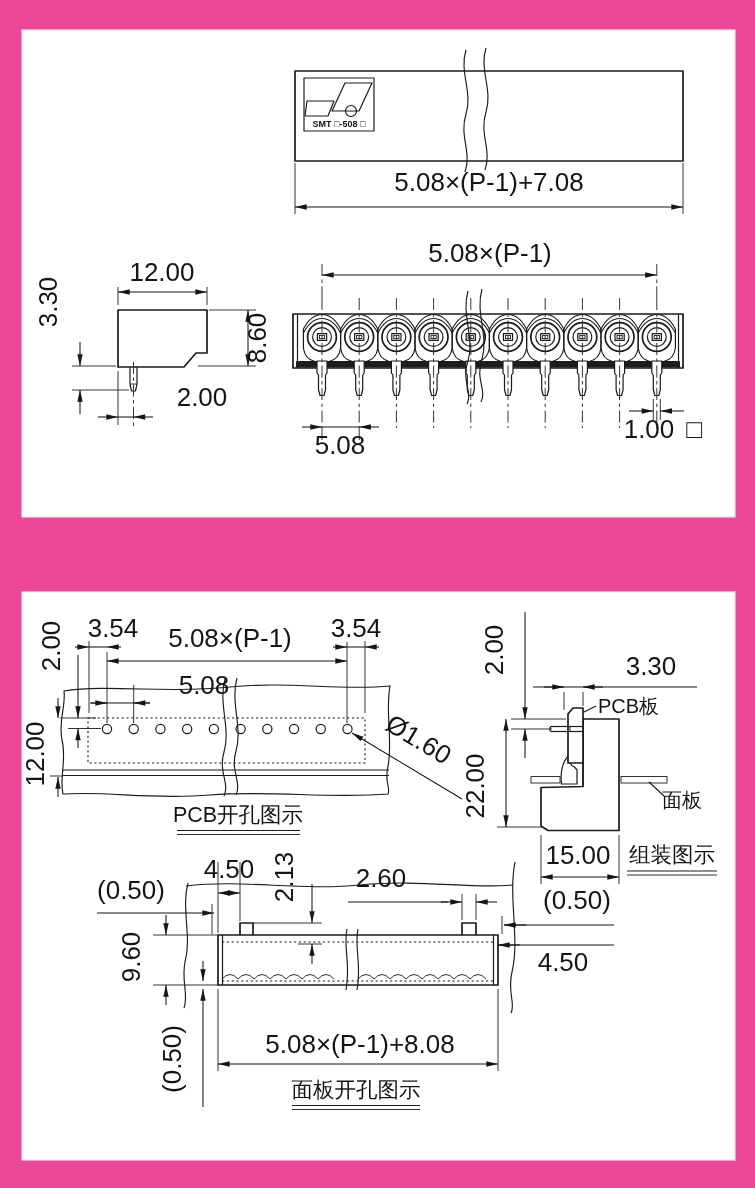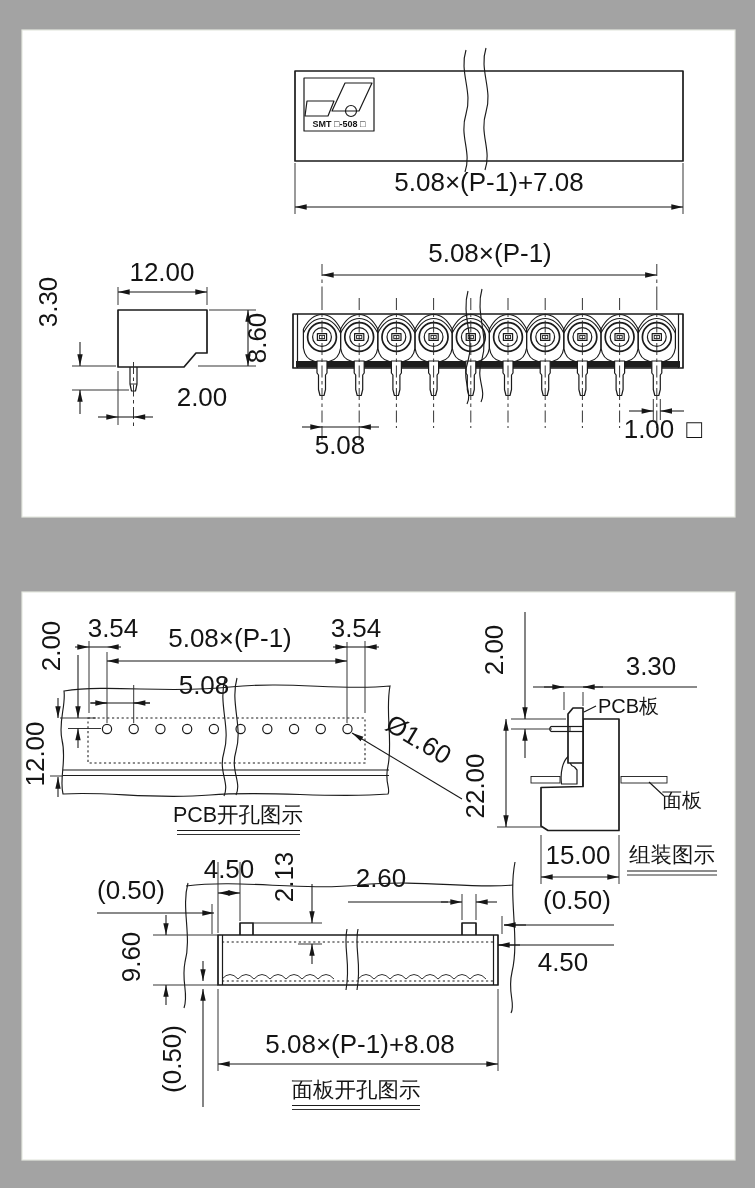--- a/index.html
+++ b/index.html
@@ -1,17 +1,17 @@
 <!DOCTYPE html>
 <html><head>
 <meta charset="utf-8">
 <style>
   html,body{margin:0;padding:0;}
   body{background:#fafaf7;font-family:"Liberation Sans","DejaVu Sans",sans-serif;}
-  .page{position:relative;width:755px;height:1188px;background:#a3a3a3;overflow:hidden;}
+  .page{position:relative;width:755px;height:1188px;background:#ec4899;overflow:hidden;}
   svg{position:absolute;left:0;top:0;}
   .panel{fill:#ffffff;stroke:#e5e8df;stroke-width:1.2;}
   .ln{stroke:#1b1b1b;stroke-width:1.7;fill:none;stroke-linejoin:round;}
   .lnf{stroke:#1b1b1b;stroke-width:1.7;fill:#ffffff;stroke-linejoin:round;}
   .tn{stroke:#1b1b1b;stroke-width:1.2;fill:none;stroke-linejoin:round;}
   .tn2{stroke:#1b1b1b;stroke-width:0.9;fill:none;}
   .pin{stroke:#1b1b1b;stroke-width:1.2;fill:#ffffff;stroke-linejoin:round;}
   .dim{stroke:#161616;stroke-width:1.05;fill:none;}
   .ext{stroke:#2a2a2a;stroke-width:0.95;fill:none;}
   .cl{stroke:#2a2a2a;stroke-width:0.95;fill:none;stroke-dasharray:12 3.5 3.5 3.5;}

